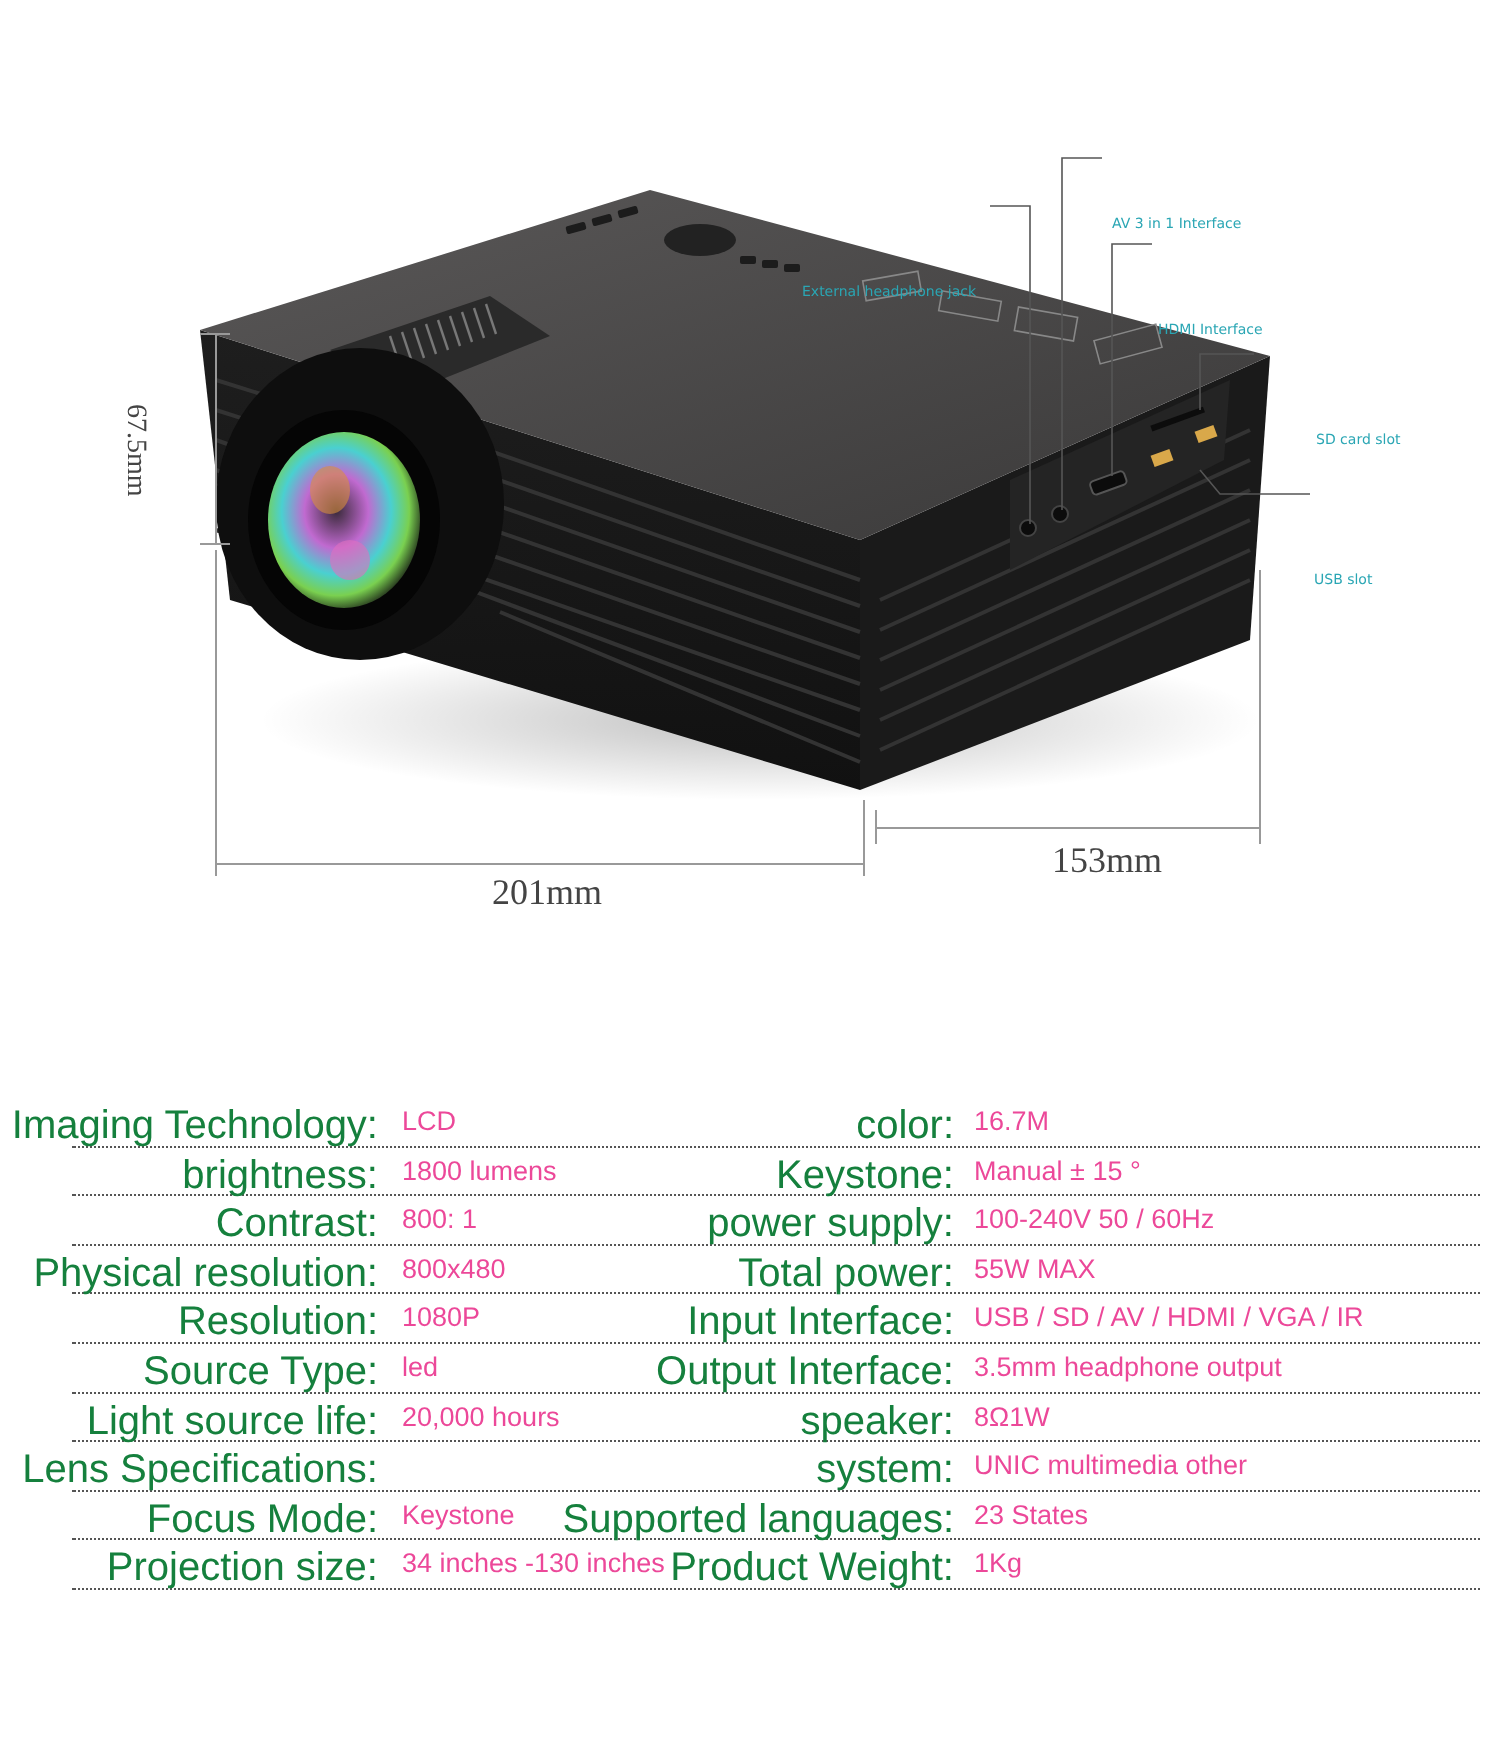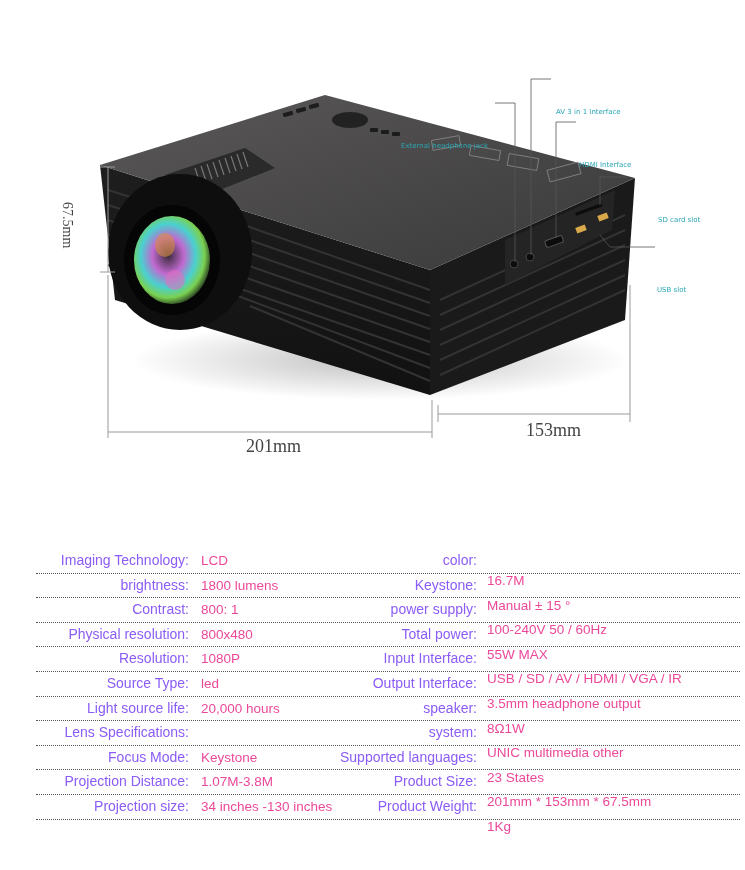--- a/index.html
+++ b/index.html
@@ -7,26 +7,26 @@
 
   .hero { position: absolute; left: 0; top: 0; width: 745px; height: 500px; }
   .hero svg { position: absolute; left: 0; top: 0; }
 
   .callout { position: absolute; font-family: "DejaVu Sans", sans-serif; font-size: 7px; color: #2aa6b4; white-space: nowrap; letter-spacing: 0; margin-top: 43px; }
   .dim-label { position: absolute; font-family: "Liberation Serif", serif; font-size: 18px; color: #444; white-space: nowrap; }
   .dim-label.vertical { writing-mode: vertical-rl; font-size: 14px; }
 
   .specs { position: absolute; left: 36px; top: 549px; width: 704px; }
   .row { position: relative; height: 24.6px; border-bottom: 1px dotted #555; box-sizing: border-box; }
-  .cell-label { position: absolute; top: 3px; right: auto; text-align: right; font-size: 14px; color: #8b5cf6; white-space: nowrap; font-family: "Liberation Sans", sans-serif; }
+  .cell-label { position: absolute; top: 3px; right: auto; text-align: right; font-size: 20px; color: #15803d; white-space: nowrap; font-family: "Liberation Sans", sans-serif; }
   .cell-value { position: absolute; top: 4px; font-size: 13.5px; color: #ec4899; white-space: nowrap; font-family: "Liberation Sans", sans-serif; }
   .l1 { right: calc(704px - 153px); }
   .v1 { left: 165px; }
   .l2 { right: calc(704px - 441px); }
-  .v2 { left: 451px; margin-top: 20px; }
+  .v2 { left: 451px; }
 </style>
 </head>
 <body>
 
 <div class="hero">
   <svg width="745" height="500" viewBox="0 0 745 500">
     <defs>
       <linearGradient id="topg" x1="0" y1="0" x2="1" y2="1">
         <stop offset="0" stop-color="#5a5858"></stop>
         <stop offset="1" stop-color="#3a3939"></stop>
@@ -206,24 +206,18 @@
     <span class="cell-label l2">system:</span>
     <span class="cell-value v2">UNIC multimedia other</span>
   </div>
   <div class="row">
     <span class="cell-label l1">Focus Mode:</span>
     <span class="cell-value v1">Keystone</span>
     <span class="cell-label l2">Supported languages:</span>
     <span class="cell-value v2">23 States</span>
   </div>
   <div class="row">
-    <span class="cell-label l1">Projection Distance:</span>
-    <span class="cell-value v1">1.07M-3.8M</span>
-    <span class="cell-label l2">Product Size:</span>
-    <span class="cell-value v2">201mm * 153mm * 67.5mm</span>
-  </div>
-  <div class="row">
     <span class="cell-label l1">Projection size:</span>
     <span class="cell-value v1">34 inches -130 inches</span>
     <span class="cell-label l2">Product Weight:</span>
     <span class="cell-value v2">1Kg</span>
   </div>
 </div>
 
 </body></html>

